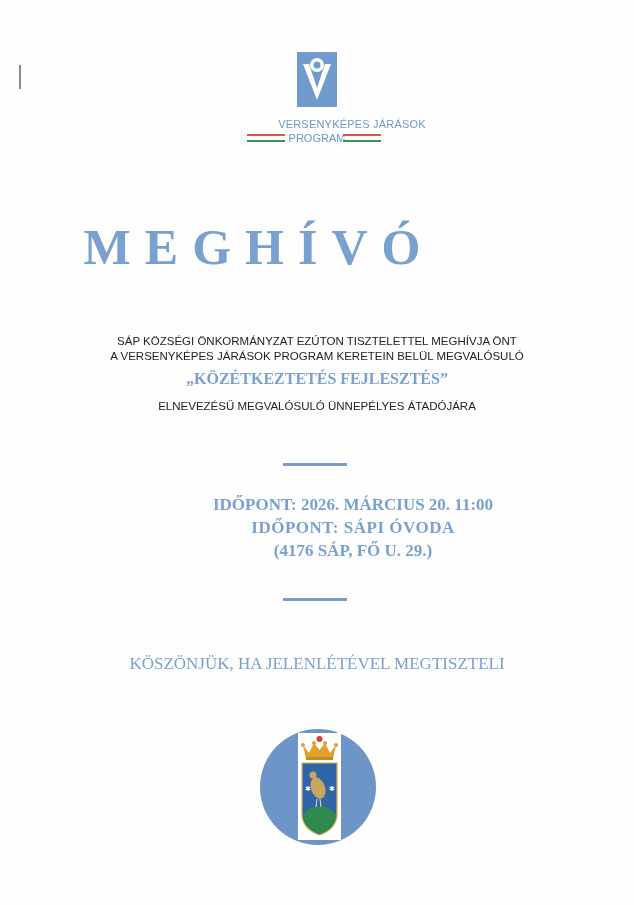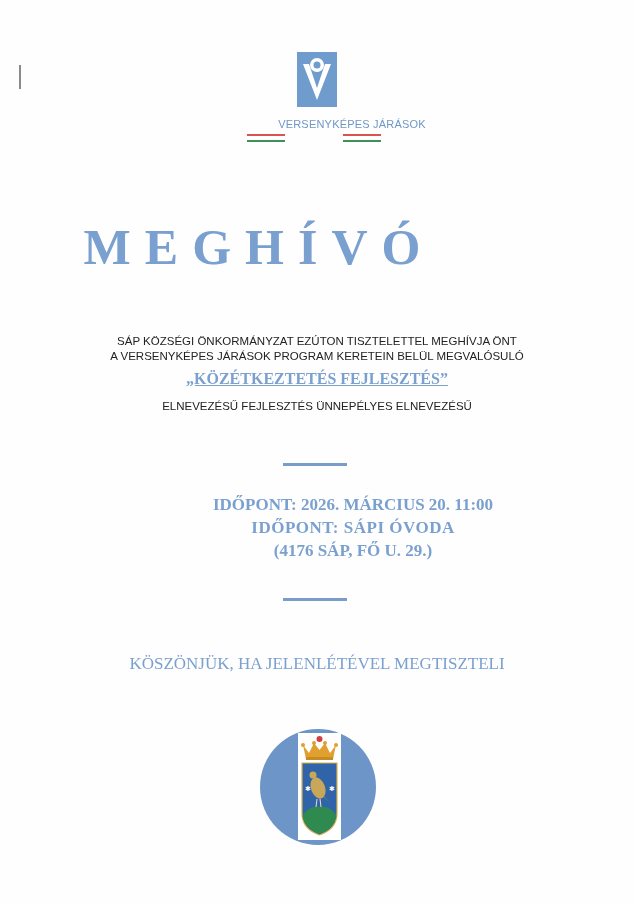--- a/index.html
+++ b/index.html
@@ -18,21 +18,21 @@
     .flag-left { left: 247px; } .flag-right { left: 343px; }
 
     .title { position: absolute; left: 0; width: 504px; top: 218px; text-align: center;
       font-family: "Liberation Serif", serif; font-weight: bold; font-size: 50px; letter-spacing: 14px;
       color: #7aa0cf; padding-left: 14px; box-sizing: border-box; }
 
     .intro { position: absolute; left: 0; width: 634px; text-align: center;
       font-family: "Liberation Sans", sans-serif; font-size: 11.5px; color: #222; }
     .intro-1 { top: 335px; } .intro-2 { top: 350px; } .intro-4 { top: 400px; }
     .project { position: absolute; left: 0; width: 634px; top: 370px; text-align: center;
-      font-family: "Liberation Serif", serif; font-weight: bold; font-size: 16px; color: #7aa0cf; text-decoration: underline; }
+      font-family: "Liberation Serif", serif; font-weight: bold; font-size: 16px; color: #7aa0cf; }
 
     .divider { position: absolute; left: 283px; width: 64px; height: 3px; background: #7a9cc9; }
     .div-1 { top: 463px; } .div-2 { top: 598px; }
 
     .details { position: absolute; left: 0; width: 634px; text-align: center;
       font-family: "Liberation Serif", serif; font-weight: bold; font-size: 17px; color: #7aa0cf; line-height: 24px; margin-left: 36px; }
     .d1 { top: 493px; } .d2 { top: 516px; letter-spacing: 0.5px; } .d3 { top: 539px; }
     .thanks { position: absolute; left: 0; width: 634px; text-align: center;
       font-family: "Liberation Serif", serif; font-weight: normal; font-size: 17px; color: #7aa0cf; line-height: 24px; }
     .t1 { top: 652px; } .t2 { top: 675px; }
@@ -54,32 +54,33 @@
       <circle cx="20" cy="13" r="7" fill="#ffffff"></circle>
       <circle cx="20" cy="13" r="3.5" fill="#6f9ccd"></circle>
     </svg>
   </div>
   <div class="logo-text">VERSENYKÉPES JÁRÁSOK</div>
   <div class="flag flag-left">
       <span class="r"></span>
       <span class="w"></span>
       <span class="g"></span>
     </div>
+  <div class="logo-sub">PROGRAM</div>
   <div class="flag flag-right">
       <span class="r"></span>
       <span class="w"></span>
       <span class="g"></span>
     </div>
 
   <div class="title">MEGHÍVÓ</div>
 
   <div class="intro intro-2">A VERSENYKÉPES JÁRÁSOK PROGRAM KERETEIN BELÜL MEGVALÓSULÓ</div>
   <div class="intro intro-1">SÁP KÖZSÉGI ÖNKORMÁNYZAT EZÚTON TISZTELETTEL MEGHÍVJA ÖNT</div>
   <div class="project">„KÖZÉTKEZTETÉS FEJLESZTÉS”</div>
-  <div class="intro intro-4">ELNEVEZÉSŰ FEJLESZTÉS ÜNNEPÉLYES ELNEVEZÉSŰ</div>
+  <div class="intro intro-4">ELNEVEZÉSŰ MEGVALÓSULÓ ÜNNEPÉLYES ÁTADÓJÁRA</div>
 
   <div class="divider div-1"></div>
 
   <div class="details d1">IDŐPONT: 2026. MÁRCIUS 20. 11:00</div>
   <div class="details d2">IDŐPONT: SÁPI ÓVODA</div>
   <div class="details d3">(4176 SÁP, FŐ U. 29.)</div>
 
   <div class="divider div-2"></div>
 
   <div class="thanks t1">KÖSZÖNJÜK, HA JELENLÉTÉVEL MEGTISZTELI</div>

